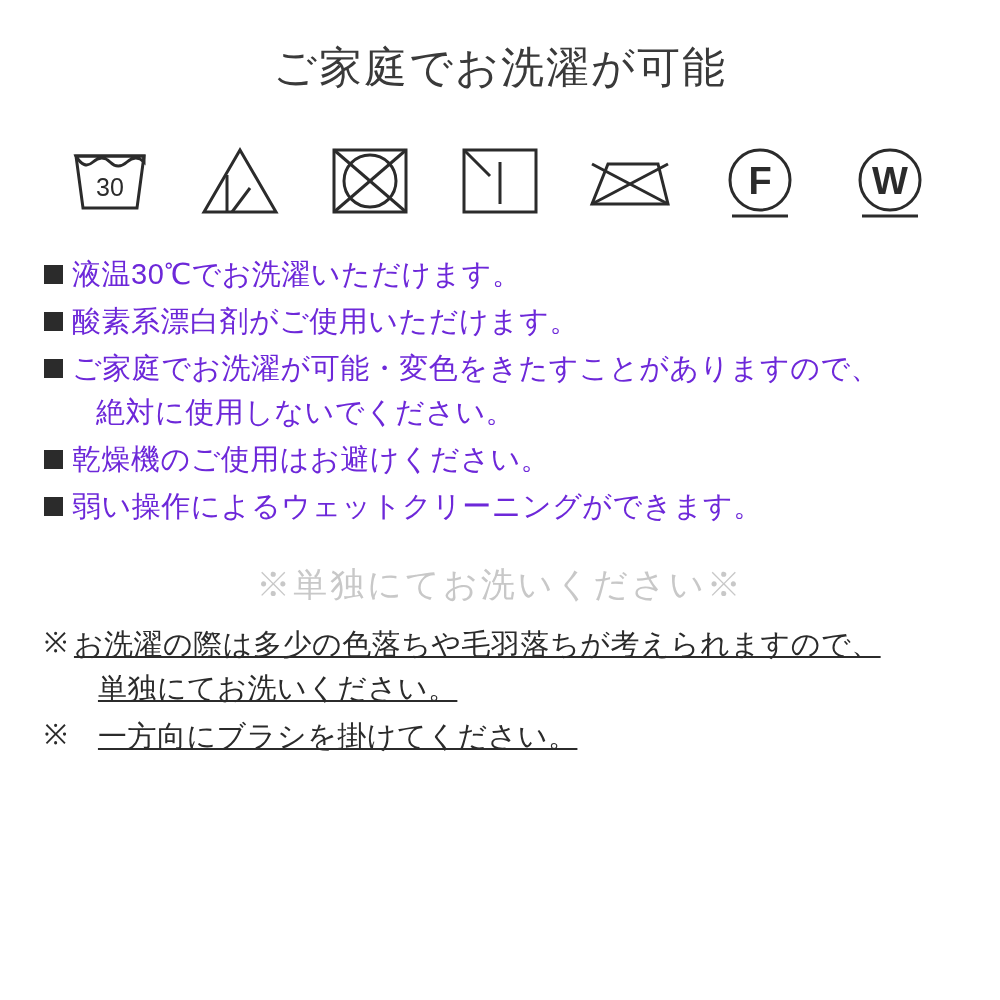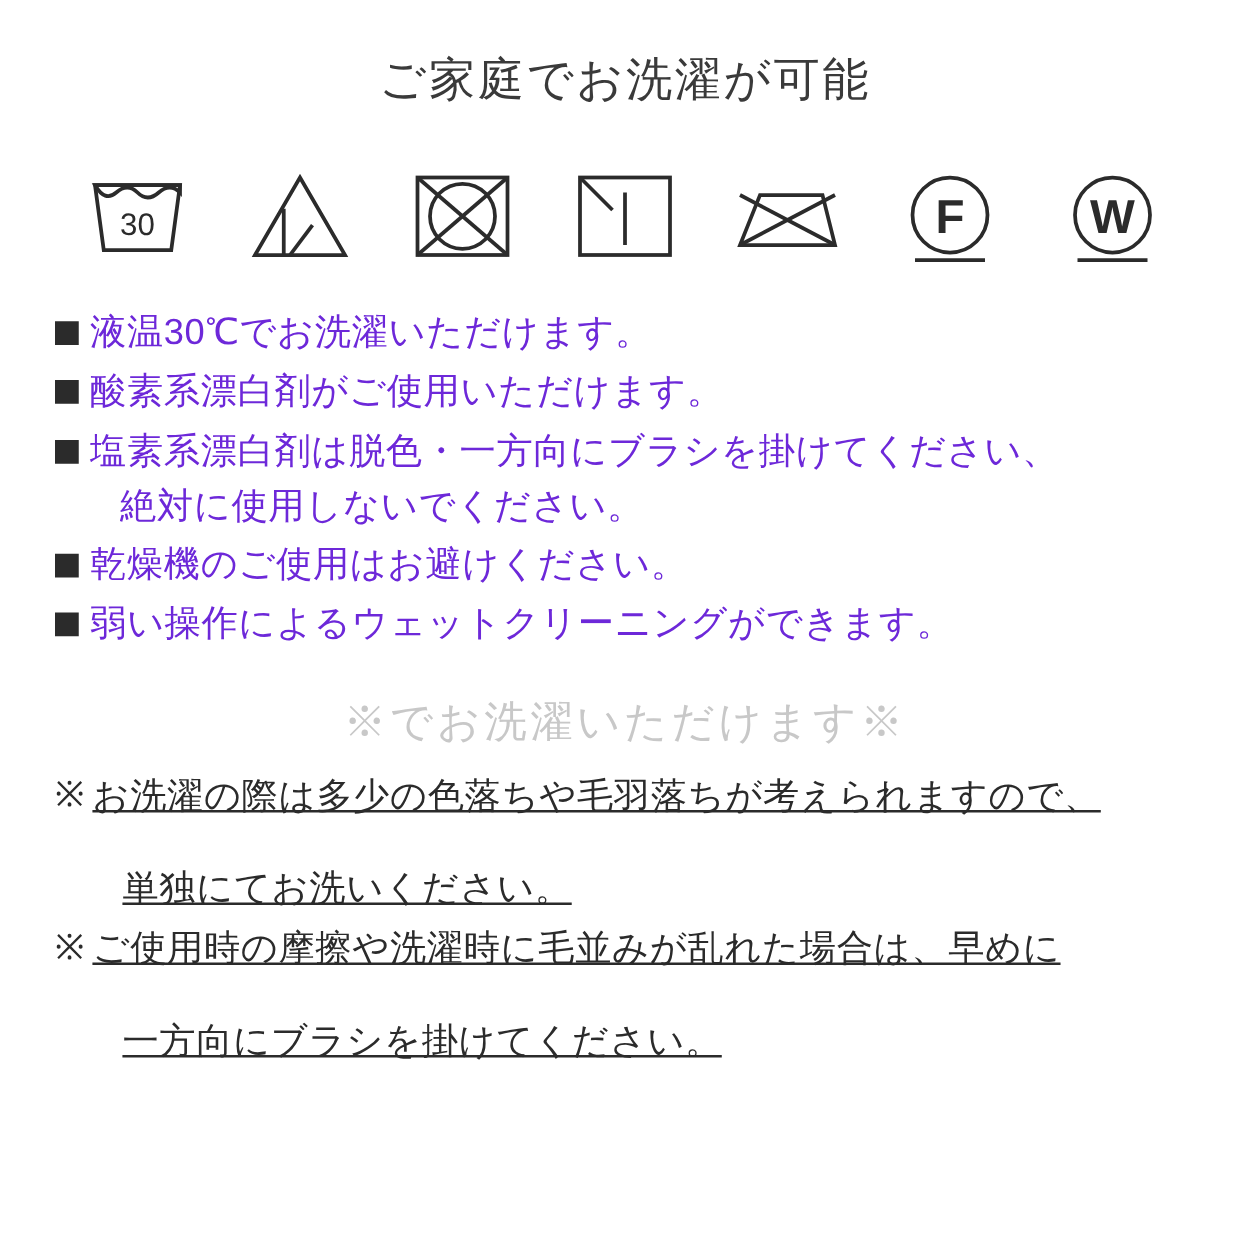--- a/index.html
+++ b/index.html
@@ -15,21 +15,21 @@
     overflow: hidden;
   }
   .page {
     position: relative;
     width: 1000px;
     height: 1000px;
     box-sizing: border-box;
   }
   .title {
     text-align: center;
-    font-size: 37px;
+    font-size: 43px;
     letter-spacing: 2px;
     color: #3a3a3a;
     padding-top: 42px;
     font-weight: 400;
     line-height: 1.2;
   }
   .symbols {
     display: flex;
     justify-content: center;
     align-items: flex-end;
@@ -99,21 +99,20 @@
     font-size: 28px;
     line-height: 1.52;
   }
   .notice-text {
     flex: 1 1 auto;
     text-decoration: underline;
   }
   .notice-text .cont {
     display: block;
     padding-left: 24px;
-    margin-top: 30px;
   }
 </style>
 </head>
 <body>
 
 <div class="page">
 
   <div class="title">ご家庭でお洗濯が可能</div>
 
   <div class="symbols">
@@ -189,21 +188,21 @@
     <div class="care-item">
       <span class="bullet-sq"></span>
       <span class="care-text">
         <span>酸素系漂白剤がご使用いただけます。</span>
       </span>
     </div>
 
     <div class="care-item">
       <span class="bullet-sq"></span>
       <span class="care-text">
-        <span>塩素系漂白剤は脱色・一方向にブラシを掛けてください、</span>
+        <span>ご家庭でお洗濯が可能・変色をきたすことがありますので、</span>
         <span class="cont">絶対に使用しないでください。</span>
       </span>
     </div>
 
     <div class="care-item">
       <span class="bullet-sq"></span>
       <span class="care-text">
         <span>乾燥機のご使用はお避けください。</span>
       </span>
     </div>
@@ -213,35 +212,34 @@
 
     <div class="care-item">
       <span class="bullet-sq"></span>
       <span class="care-text">
         <span>弱い操作によるウェットクリーニングができます。</span>
       </span>
     </div>
 
   </div>
 
-  <div class="notice-title">※でお洗濯いただけます※</div>
+  <div class="notice-title">※単独にてお洗いください※</div>
 
   <div class="notice-list">
 
     <div class="notice-item">
       <span class="bullet-star">※</span>
       <span class="notice-text">
         <span>お洗濯の際は多少の色落ちや毛羽落ちが考えられますので、</span>
         <span class="cont">単独にてお洗いください。</span>
       </span>
     </div>
 
     <div class="notice-item">
       <span class="bullet-star">※</span>
       <span class="notice-text">
-        <span>ご使用時の摩擦や洗濯時に毛並みが乱れた場合は、早めに</span>
         <span class="cont">一方向にブラシを掛けてください。</span>
       </span>
     </div>
 
   </div>
 
 </div>
 
 </body></html>

